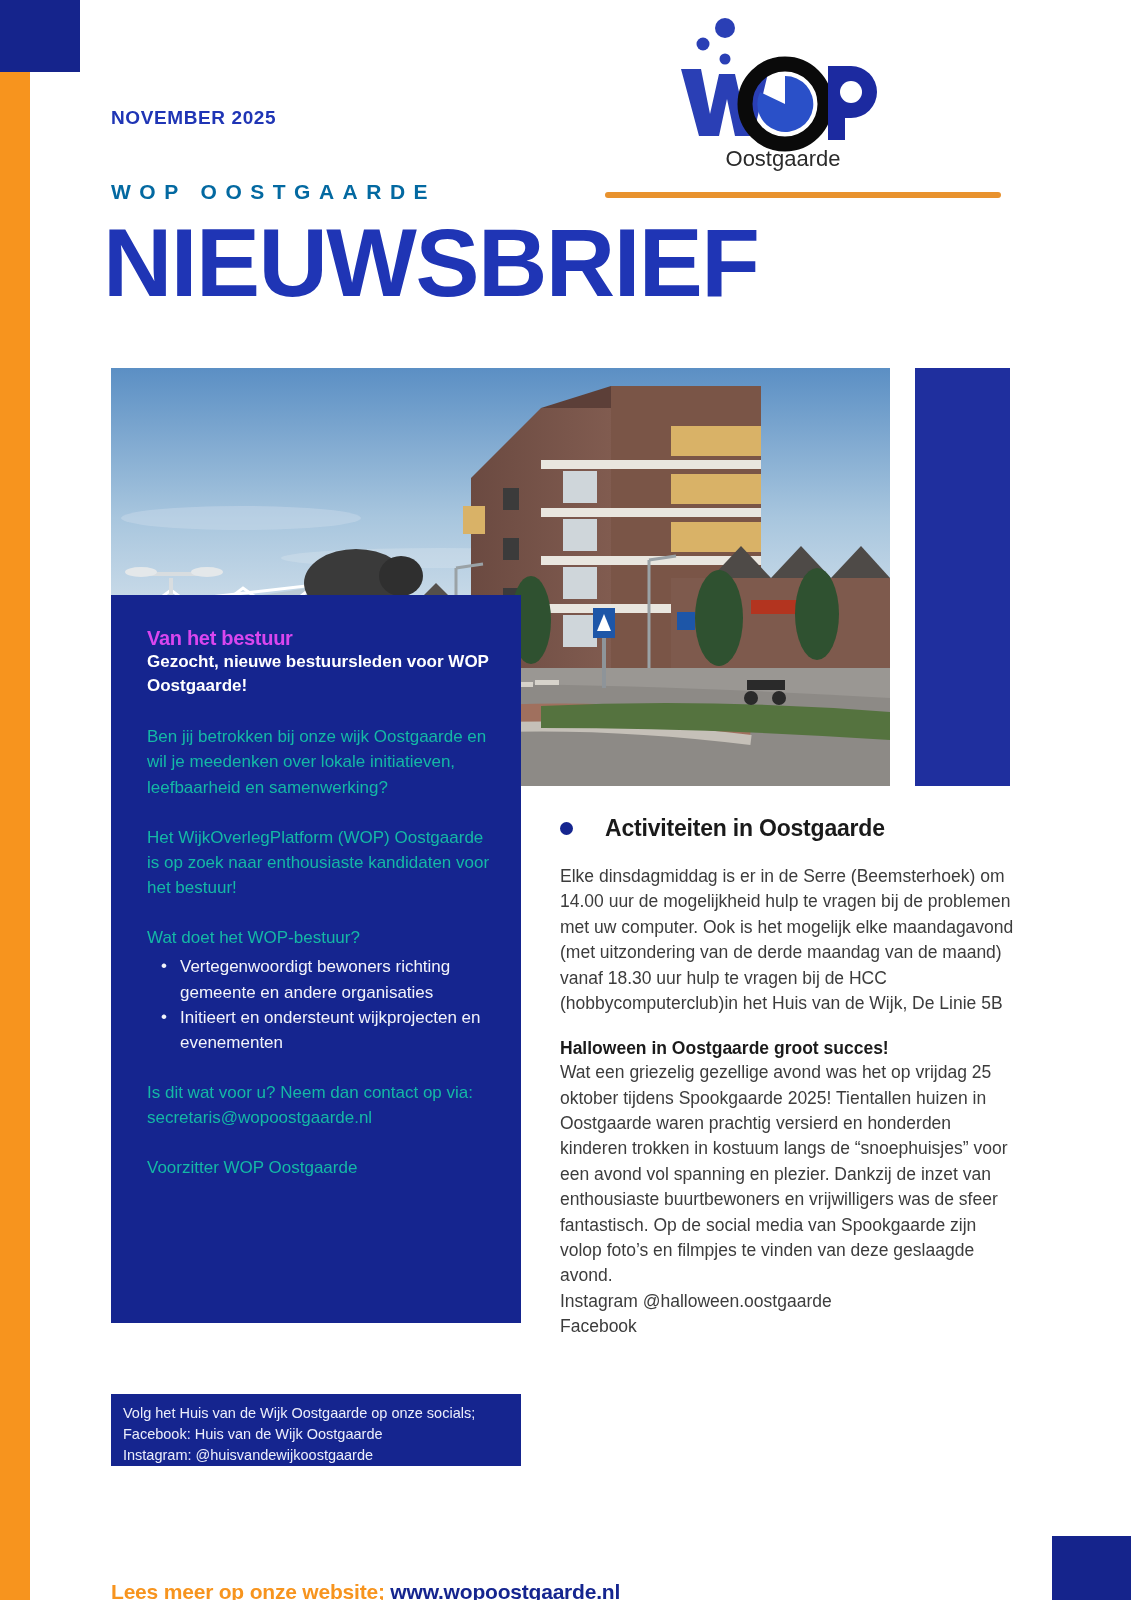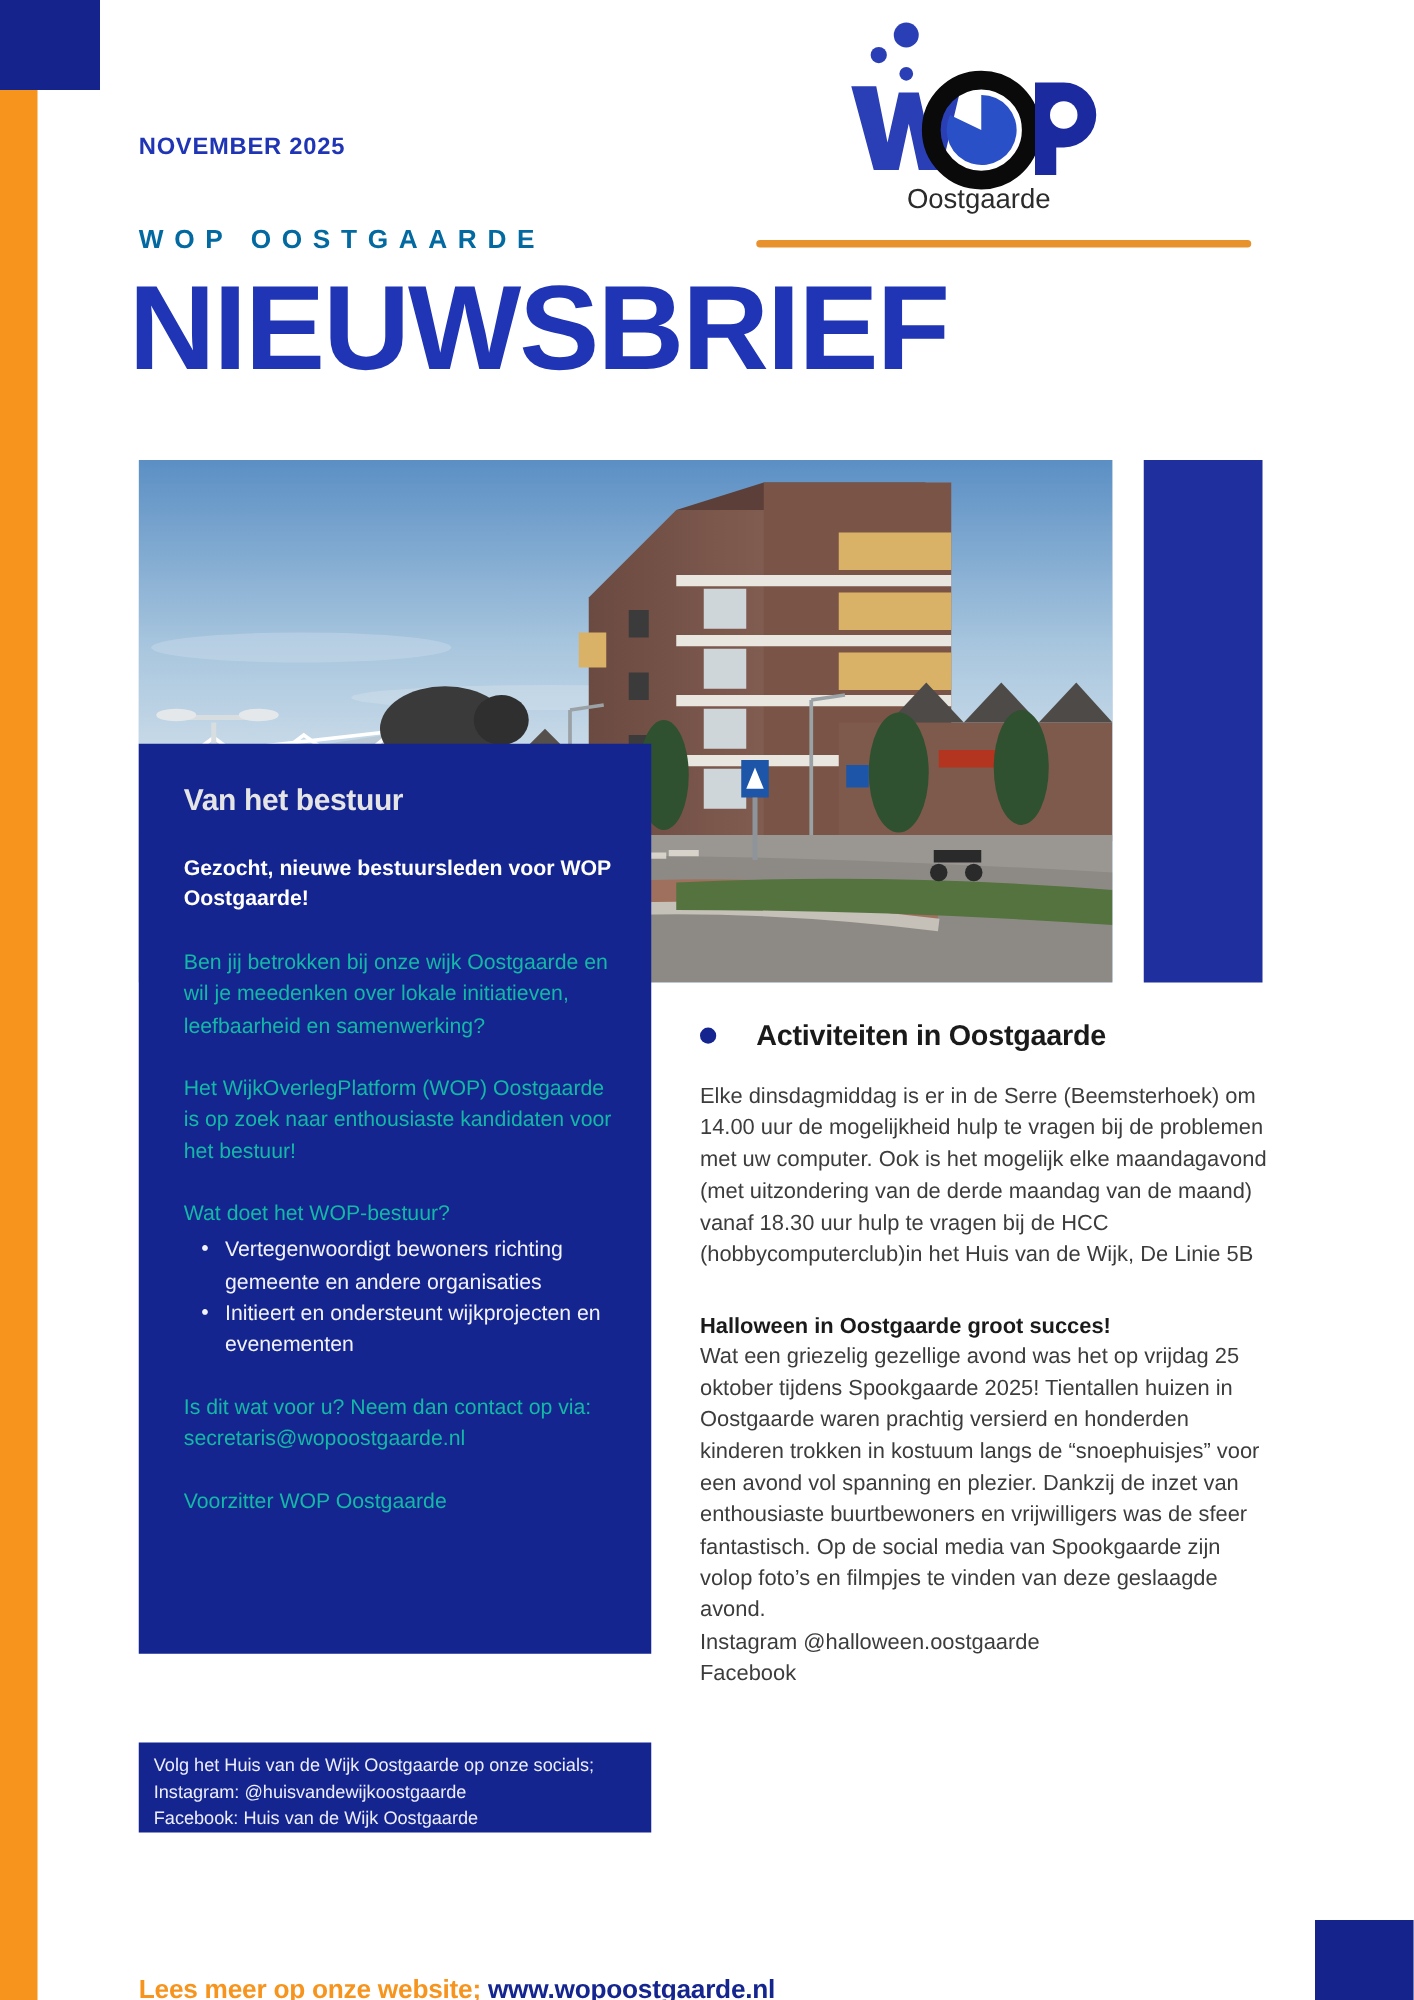--- a/index.html
+++ b/index.html
@@ -60,21 +60,21 @@
     position: absolute; left: 915px; top: 368px; width: 95px; height: 418px;
     background: #1f2f9e;
   }
 
   
   .feature-box {
     position: absolute; left: 111px; top: 595px; width: 410px; height: 728px;
     background: #15258f; color: #fff; padding: 32px 28px 0 36px;
   }
   .feature-title {
-    font-size: 24px; font-weight: bold; color: #e5e5e5; margin-bottom: 28px;
+    font-size: 20px; font-weight: bold; color: #d946ef; 
     letter-spacing: -.3px;
   }
   .feature-lead {
     font-size: 17px; font-weight: bold; line-height: 1.42; margin-bottom: 26px;
   }
   .feature-p {
     font-size: 17px; line-height: 1.48; margin-bottom: 25px; color: #14b8a6;
     font-weight: 300;
   }
   .feature-p.tight { margin-bottom: 4px; }
@@ -99,21 +99,21 @@
     flex: 0 0 13px;
   }
   .section-head-text {
     font-size: 23px; font-weight: bold; color: #1a1a1a; letter-spacing: -.2px;
   }
   .art-title {
     font-size: 17.5px; font-weight: bold; color: #1a1a1a; margin-bottom: 1px;
   }
   .art-body {
     font-size: 17.5px; line-height: 1.45; color: #3c3c3c; font-weight: 300;
-    margin-bottom: 34px; white-space: pre-line;
+    margin-bottom: 22px; white-space: pre-line;
   }
   .art-body.last { margin-bottom: 0; }
 
   
   .socials-box {
     position: absolute; left: 111px; top: 1394px; width: 410px; height: 72px;
     background: #15258f; color: #eceefb; padding: 9px 12px 0 12px;
     font-size: 14.5px; line-height: 1.44; font-weight: 300;
   }
 
@@ -317,21 +317,21 @@
     <div>
       <div class="art-title">Halloween in Oostgaarde groot succes!</div>
       <div class="art-body last">Wat een griezelig gezellige avond was het op vrijdag 25 oktober tijdens Spookgaarde 2025! Tientallen huizen in Oostgaarde waren prachtig versierd en honderden kinderen trokken in kostuum langs de “snoephuisjes” voor een avond vol spanning en plezier. Dankzij de inzet van enthousiaste buurtbewoners en vrijwilligers was de sfeer fantastisch. Op de social media van Spookgaarde zijn volop foto’s en filmpjes te vinden van deze geslaagde avond.
 Instagram @halloween.oostgaarde
 Facebook</div>
     </div>
   </div>
 
   <div class="socials-box">
     <div>Volg het Huis van de Wijk Oostgaarde op onze socials;</div>
+    <div>Facebook: Huis van de Wijk Oostgaarde</div>
     <div>Instagram:  @huisvandewijkoostgaarde</div>
-    <div>Facebook: Huis van de Wijk Oostgaarde</div>
   </div>
 
   <div class="footer">
     <span class="orange">Lees meer op onze website; </span><span class="blue">www.wopoostgaarde.nl</span>
   </div>
 
 </div>
 
 </body></html>

